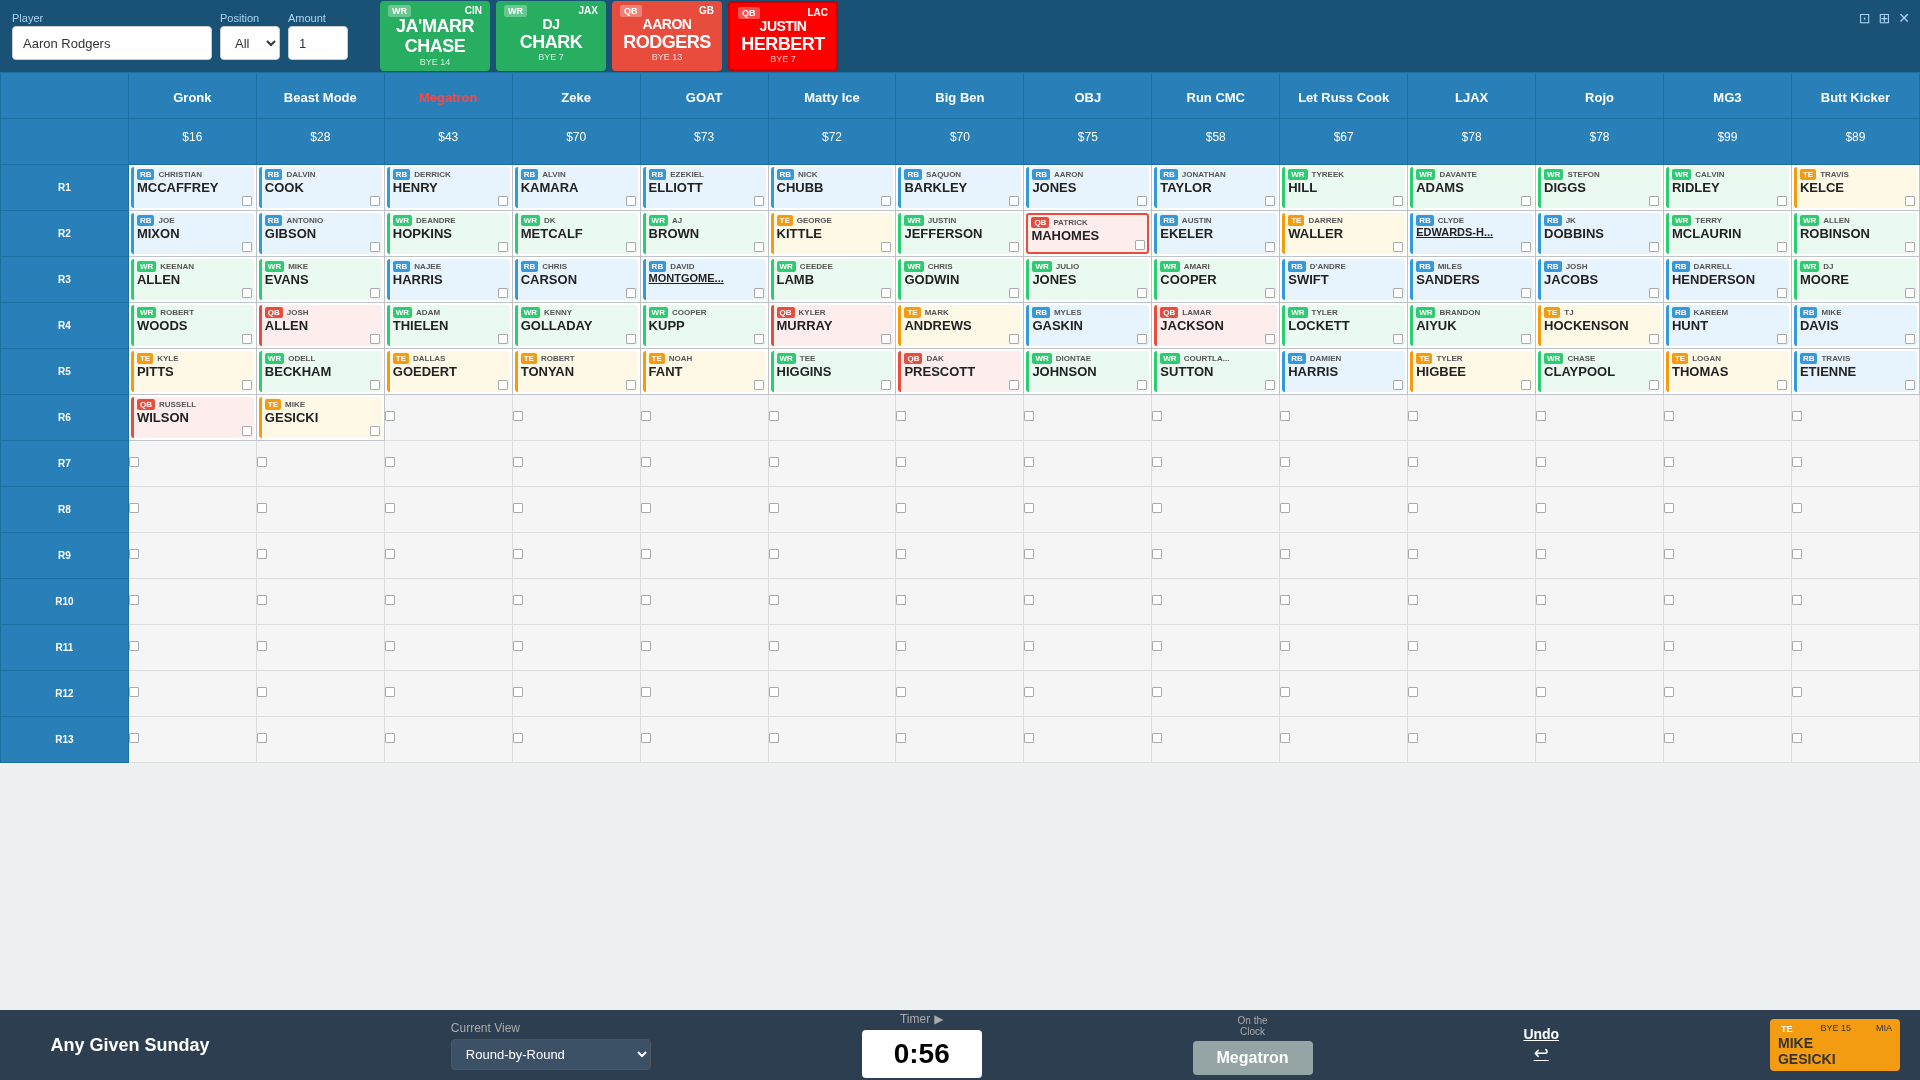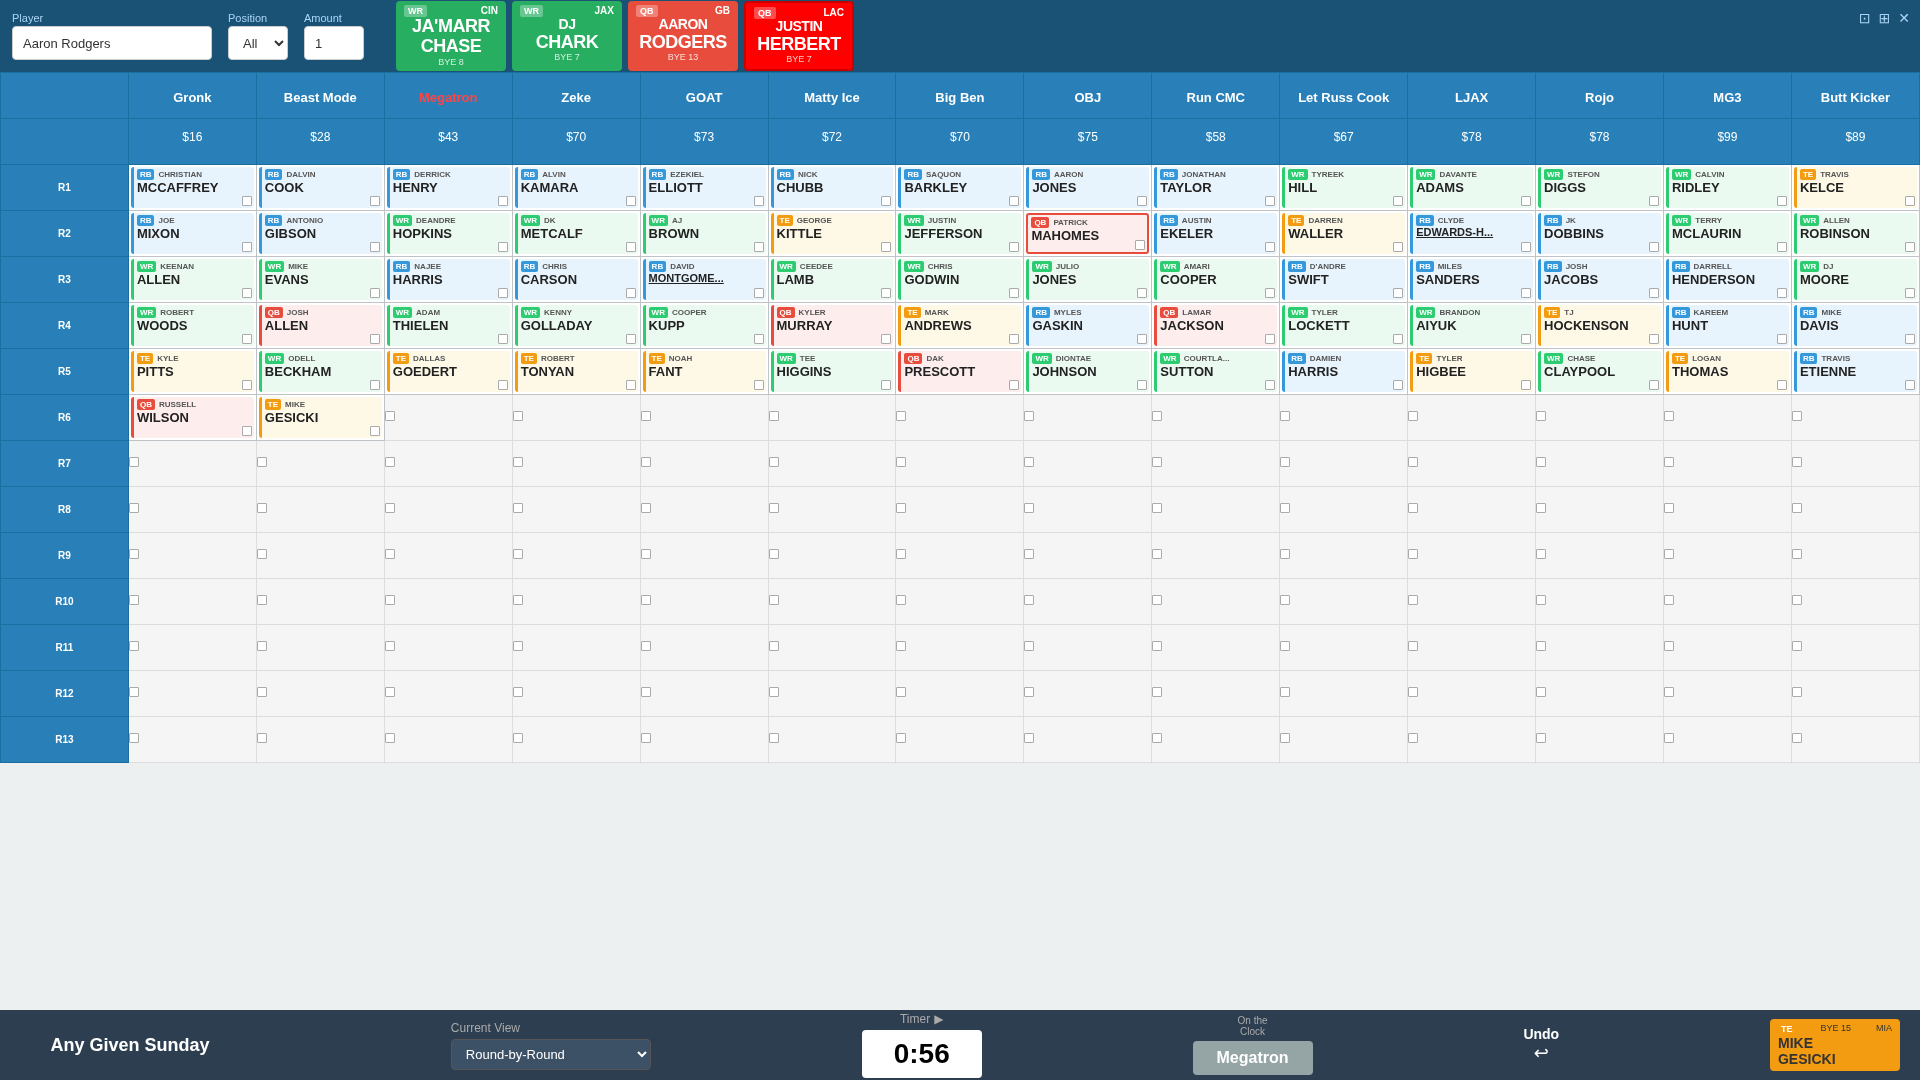--- a/index.html
+++ b/index.html
@@ -18,21 +18,21 @@
       padding: 8px 12px;
       display: flex;
       align-items: center;
       gap: 16px;
       height: 72px;
     }
 
     .filter-group {
       display: flex;
       align-items: center;
-      gap: 16px;
+      gap: 8px;
     }
 
     .filter-label {
       color: #aad4f5;
       font-size: 11px;
       display: block;
       margin-bottom: 2px;
     }
 
     .filter-input {
@@ -329,20 +329,21 @@
       font-weight: bold;
       padding: 8px 24px;
       border-radius: 4px;
     }
 
     .bb-undo {
       display: flex;
       flex-direction: column;
       align-items: center;
       color: white;
+      text-decoration: underline;
     }
 
     .bb-undo-label {
       font-size: 14px;
       font-weight: bold;
     }
 
     .bb-undo-icon {
       font-size: 18px;
     }
@@ -415,21 +416,21 @@
 
   <div class="player-cards">
 
     <div class="player-card green-card">
       <div class="pc-pos-team">
         <span class="pc-pos-badge">WR</span>
         <span>CIN</span>
       </div>
       <div class="pc-name">JA'MARR</div>
       <div class="pc-name">CHASE</div>
-      <div class="pc-bye">BYE 8</div>
+      <div class="pc-bye">BYE 14</div>
     </div>
 
     <div class="player-card green-card">
       <div class="pc-pos-team">
         <span class="pc-pos-badge">WR</span>
         <span>JAX</span>
       </div>
       <div class="pc-name pc-name-sm">DJ</div>
       <div class="pc-name">CHARK</div>
       <div class="pc-bye">BYE 7</div>

